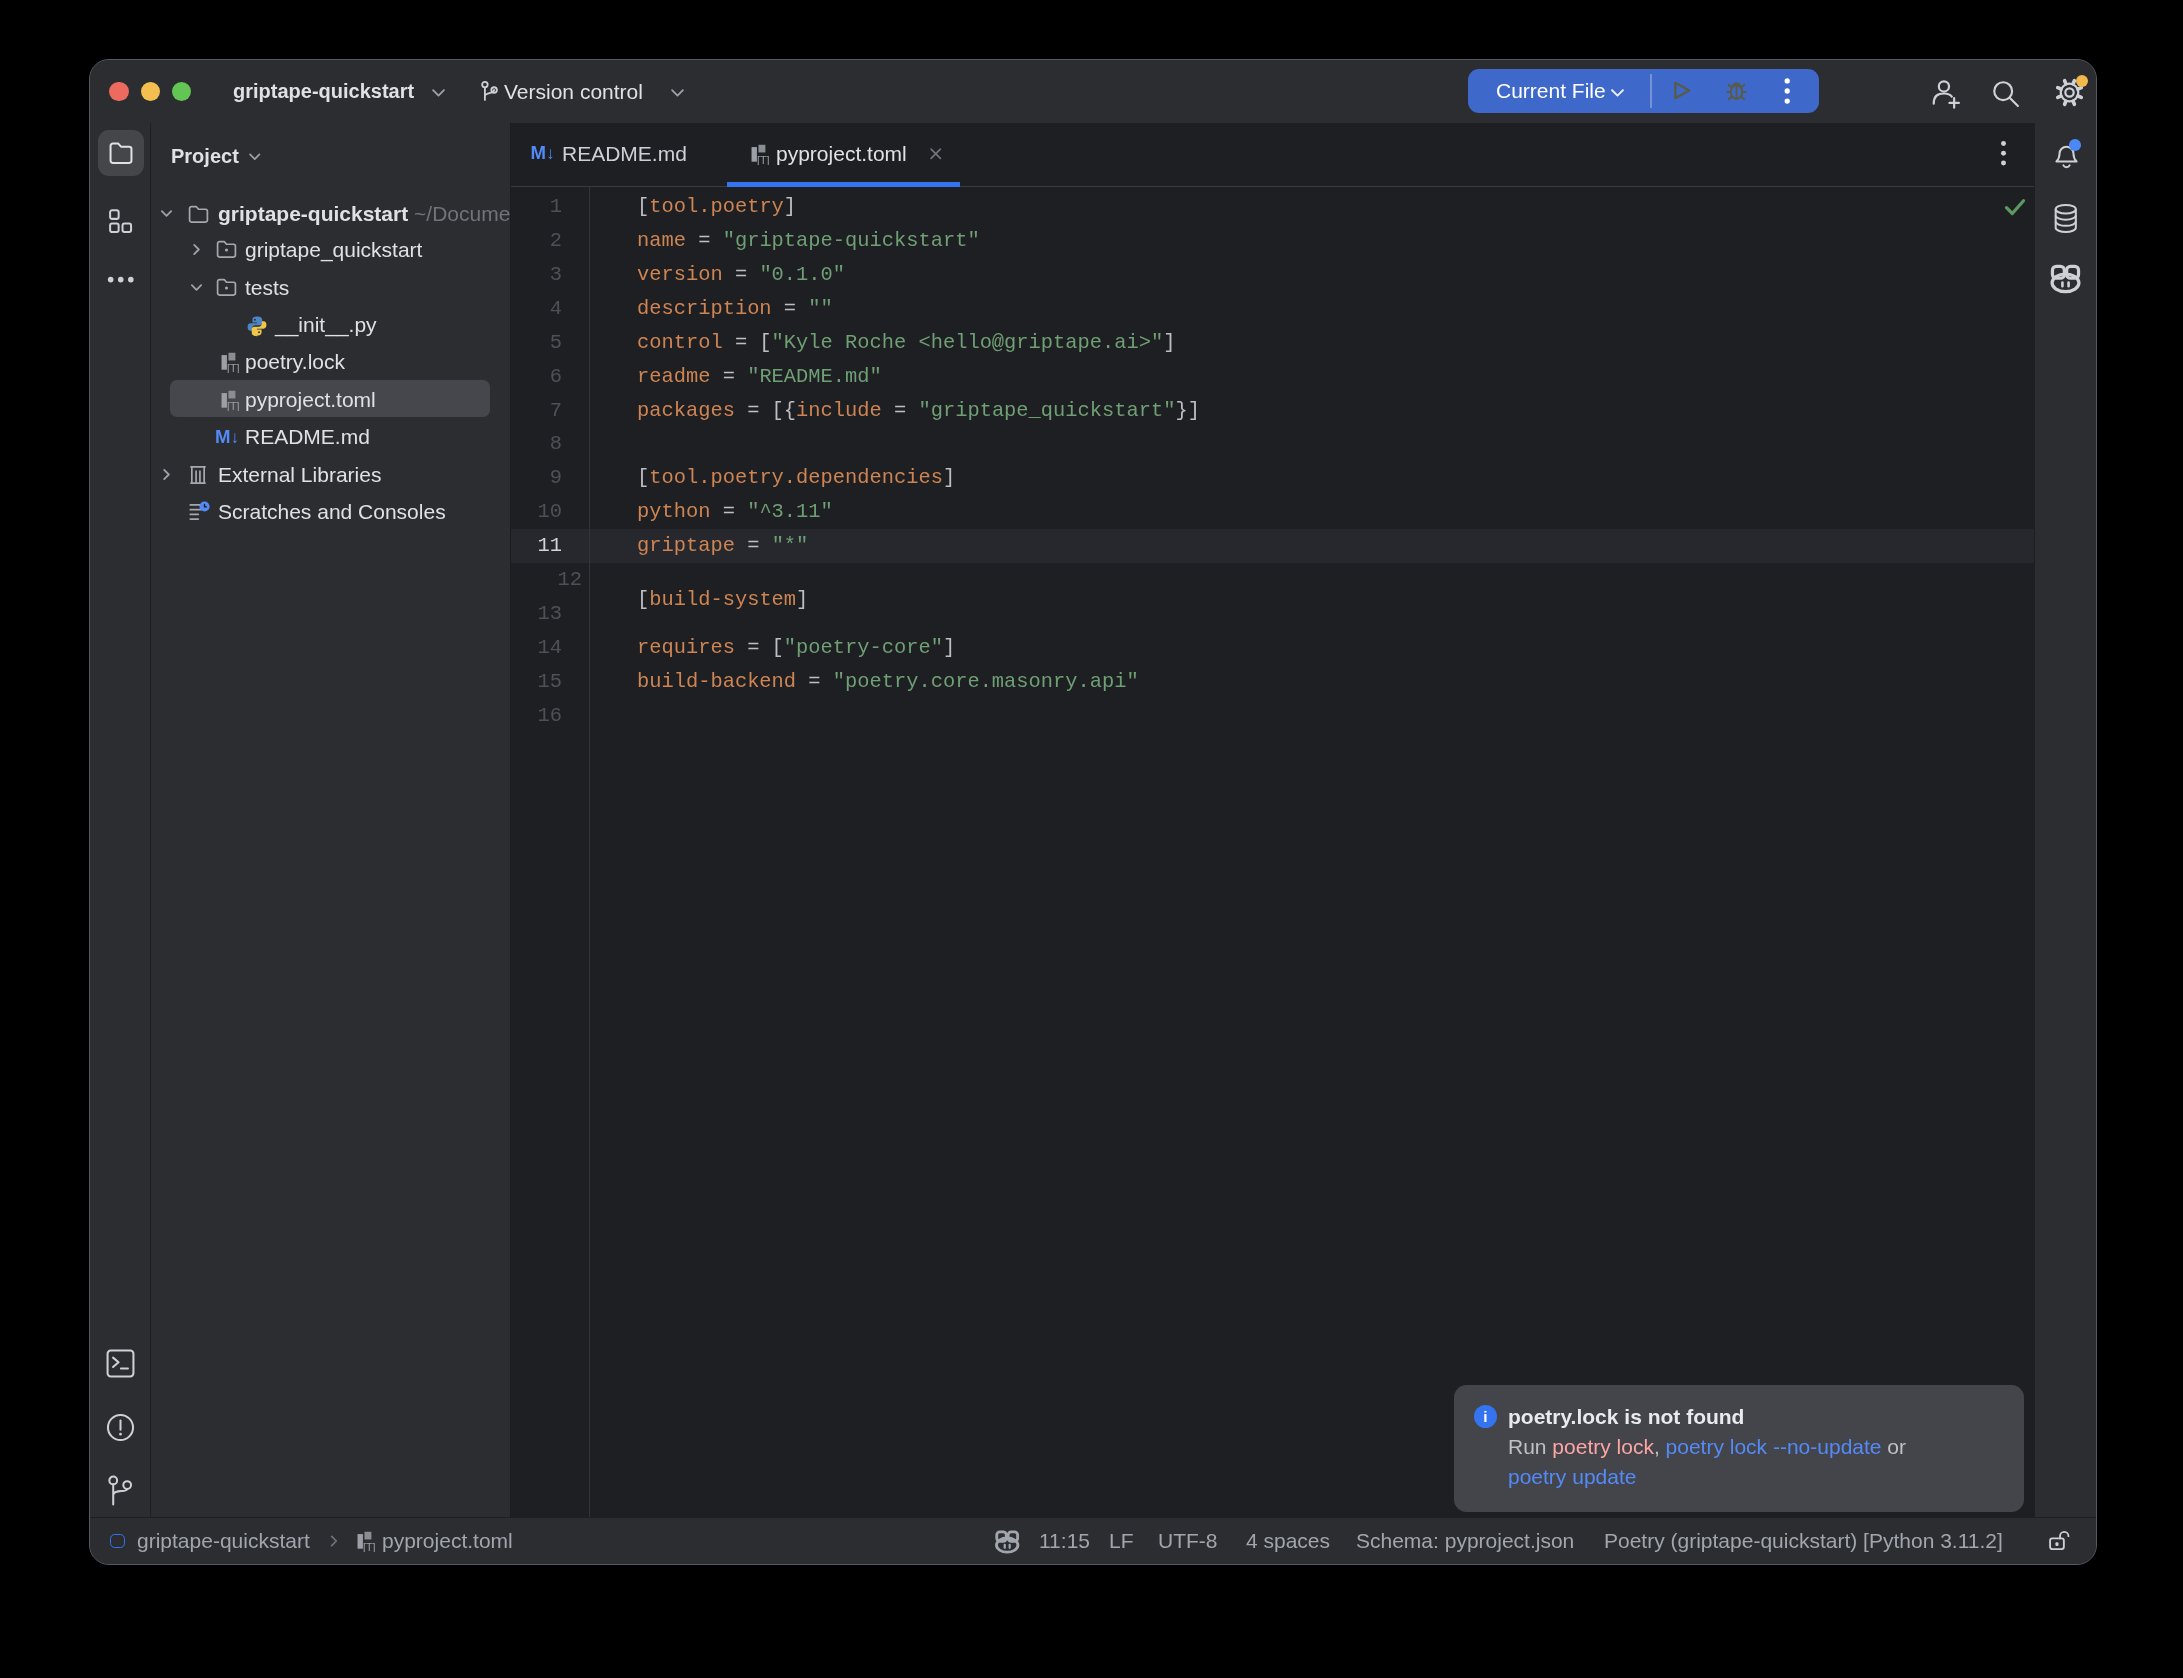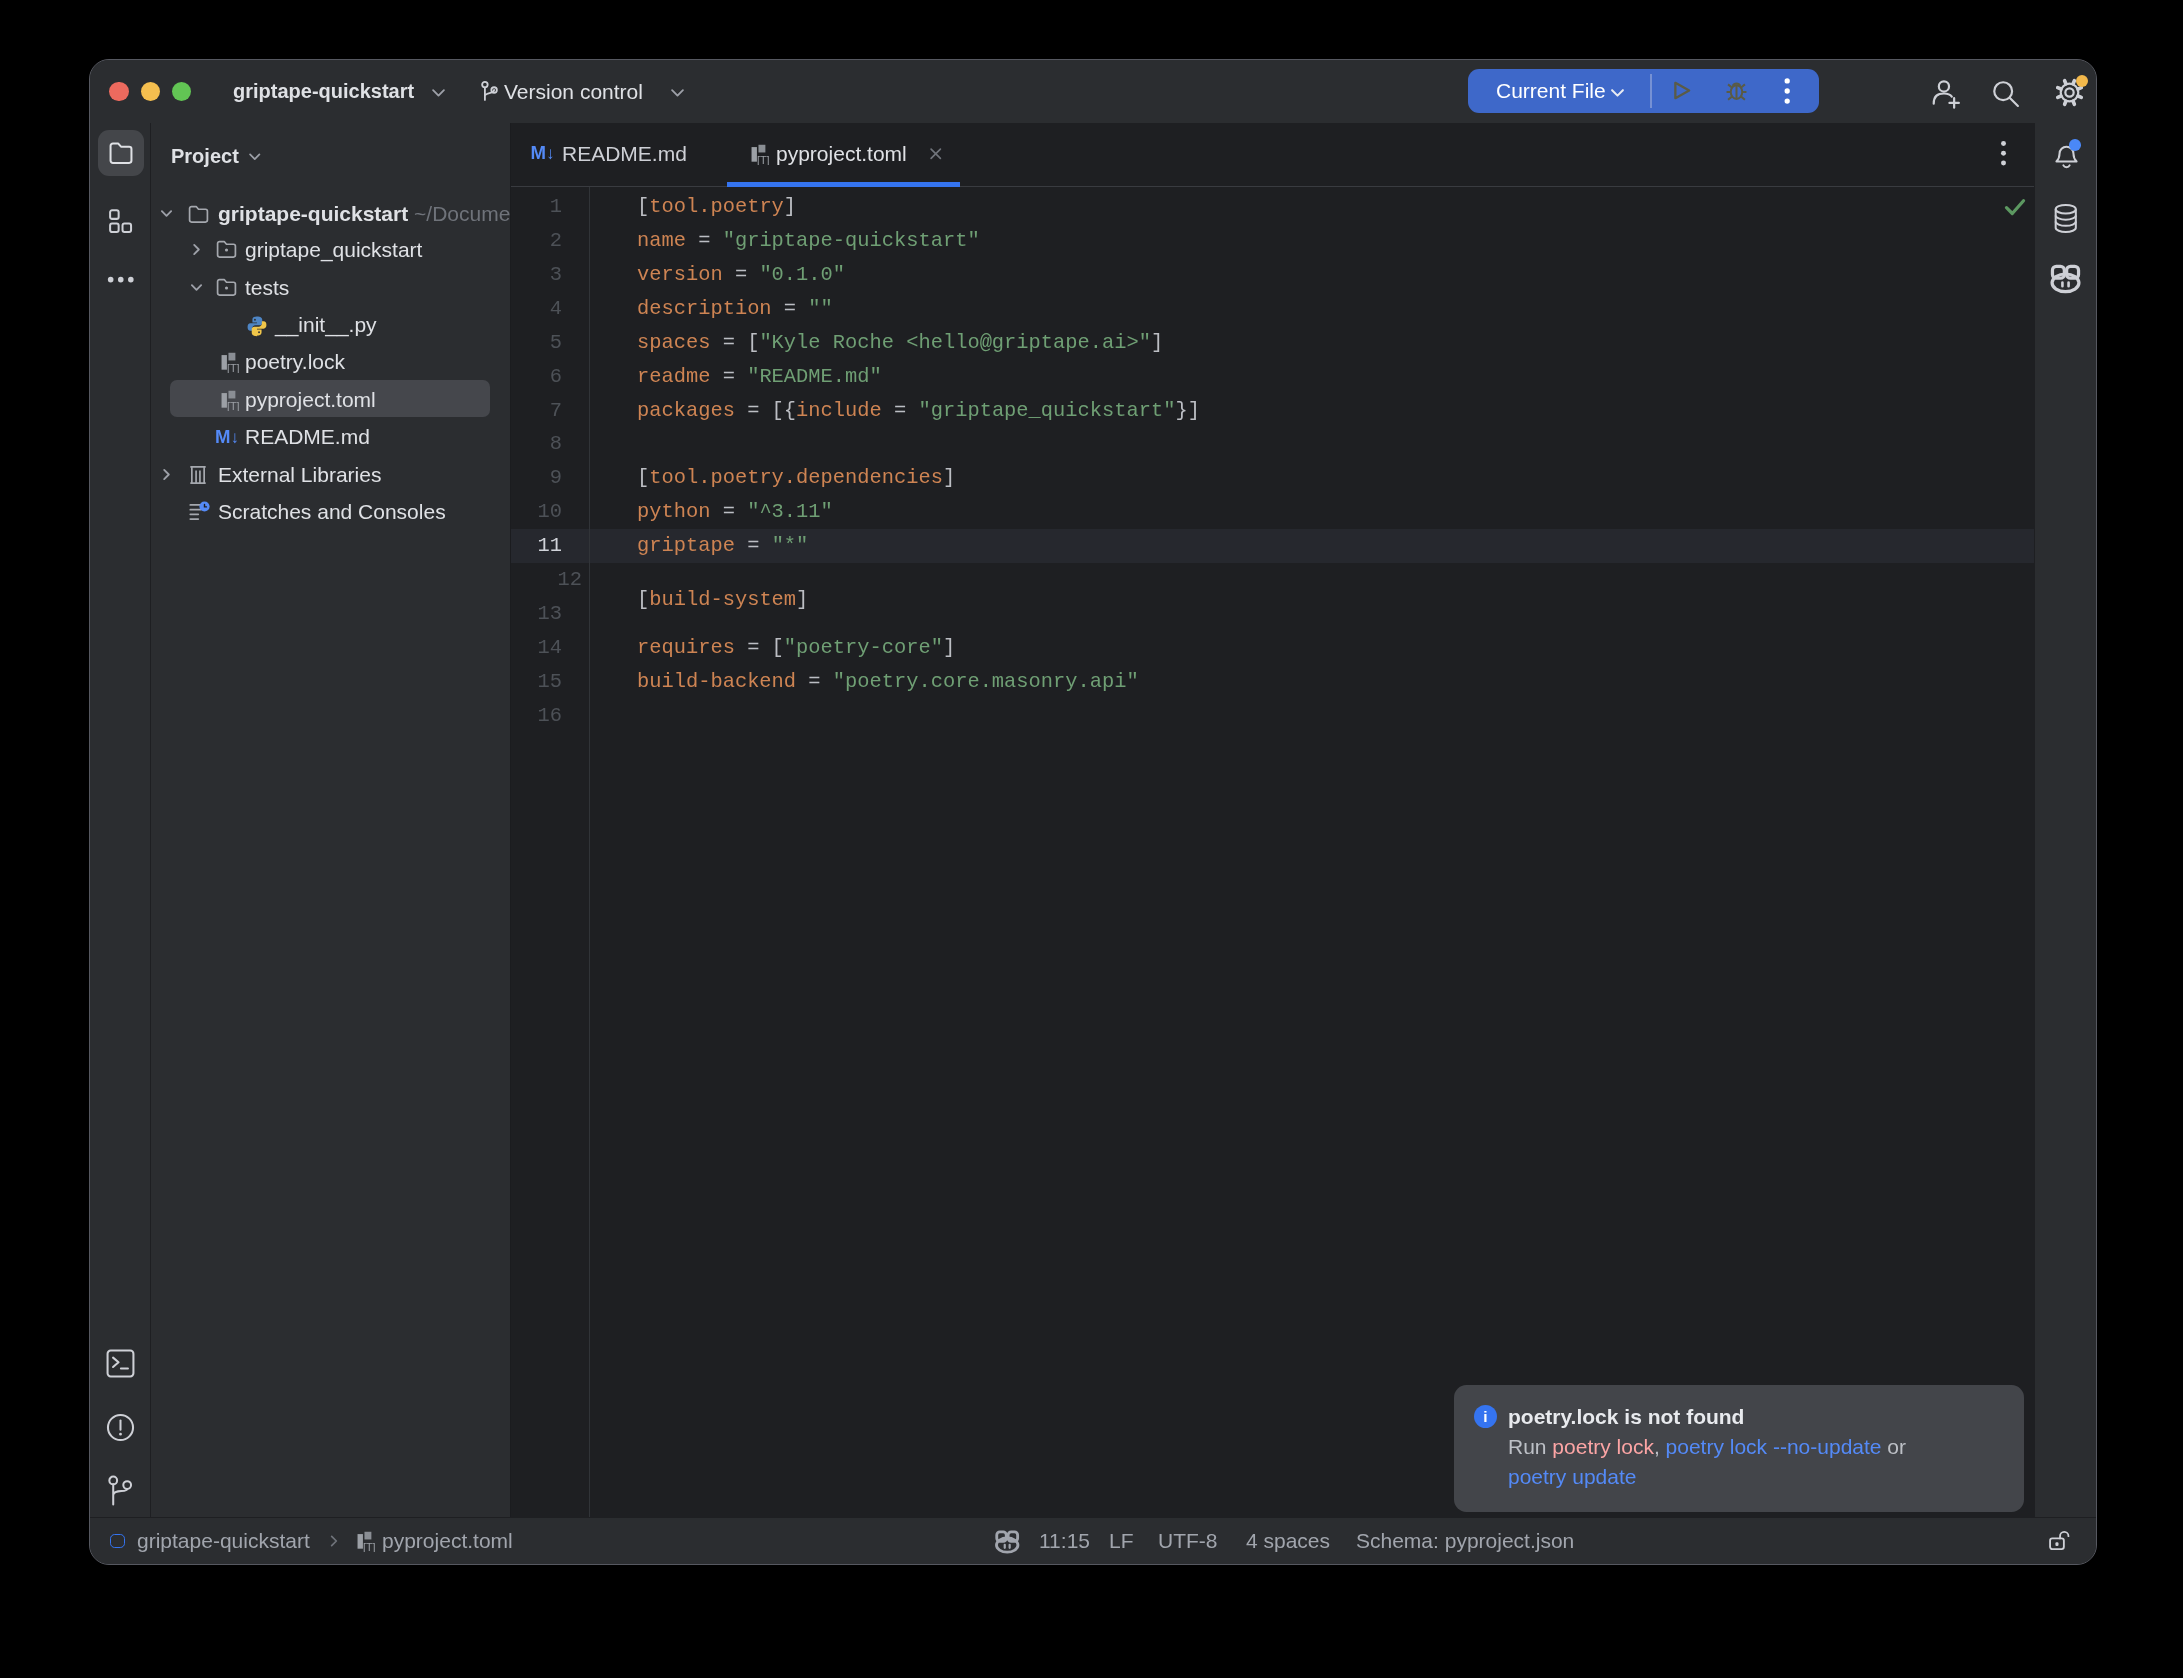--- a/index.html
+++ b/index.html
@@ -255,21 +255,21 @@
       <div class="ln" style="top:440px;margin-left:20px;">12</div>
       <div class="ln" style="top:474px;">13</div>
       <div class="ln" style="top:508px;">14</div>
       <div class="ln" style="top:542px;">15</div>
       <div class="ln" style="top:576px;">16</div>
 
       <div class="cl" style="left:78px; top:67px;"><span class="p">[</span><span class="o">tool.poetry</span><span class="p">]</span></div>
       <div class="cl" style="left:78px; top:101px;"><span class="o">name</span><span class="p"> = </span><span class="g">"griptape-quickstart"</span></div>
       <div class="cl" style="left:78px; top:135px;"><span class="o">version</span><span class="p"> = </span><span class="g">"0.1.0"</span></div>
       <div class="cl" style="left:78px; top:169px;"><span class="o">description</span><span class="p"> = </span><span class="g">""</span></div>
-      <div class="cl" style="left:78px; top:203px;"><span class="o">spaces</span><span class="p"> = [</span><span class="g">"Kyle Roche &lt;hello@griptape.ai&gt;"</span><span class="p">]</span></div>
+      <div class="cl" style="left:78px; top:203px;"><span class="o">control</span><span class="p"> = [</span><span class="g">"Kyle Roche &lt;hello@griptape.ai&gt;"</span><span class="p">]</span></div>
       <div class="cl" style="left:78px; top:237px;"><span class="o">readme</span><span class="p"> = </span><span class="g">"README.md"</span></div>
       <div class="cl" style="left:78px; top:271px;"><span class="o">packages</span><span class="p"> = [{</span><span class="o">include</span><span class="p"> = </span><span class="g">"griptape_quickstart"</span><span class="p">}]</span></div>
       <div class="cl" style="left:78px; top:338px;text-align:right;"><span class="p">[</span><span class="o">tool.poetry.dependencies</span><span class="p">]</span></div>
       <div class="cl" style="left:78px; top:372px;"><span class="o">python</span><span class="p"> = </span><span class="g">"^3.11"</span></div>
       <div class="cl" style="left:78px; top:406px;"><span class="o">griptape</span><span class="p"> = </span><span class="g">"*"</span></div>
       <div class="cl" style="left:78px; top:460px;"><span class="p">[</span><span class="o">build-system</span><span class="p">]</span></div>
       <div class="cl" style="left:78px; top:508px;"><span class="o">requires</span><span class="p"> = [</span><span class="g">"poetry-core"</span><span class="p">]</span></div>
       <div class="cl" style="left:78px; top:542px;"><span class="o">build-backend</span><span class="p"> = </span><span class="g">"poetry.core.masonry.api"</span></div>
     </div>
   </div>
@@ -318,20 +318,21 @@
       <ellipse cx="21.5" cy="24.5" rx="17.5" ry="11.5" stroke-width="4.6"></ellipse>
       <rect x="4.5" y="3" width="15.5" height="15.5" rx="5" stroke-width="4.6"></rect>
       <rect x="23" y="3" width="15.5" height="15.5" rx="5" stroke-width="4.6"></rect>
       <path d="M17.5 24 v5 M25.5 24 v5" stroke-width="3.6" stroke-linecap="round"></path>
       </svg>
     <div class="sitem" style="left:949px;">11:15</div>
     <div class="sitem" style="left:1019px;">LF</div>
     <div class="sitem" style="left:1068px;">UTF-8</div>
     <div class="sitem" style="left:1156px;">4 spaces</div>
     <div class="sitem" style="left:1266px;text-align:right;">Schema: pyproject.json</div>
+    <div class="sitem" style="left:1514px;">Poetry (griptape-quickstart) [Python 3.11.2]</div>
     <svg class="abs" style="left:1957px; top:11px;" width="23" height="25" viewBox="0 0 30 32" fill="none" stroke="#CED0D6" stroke-width="2.4" stroke-linecap="round">
       <rect x="4" y="12" width="18" height="14" rx="3"></rect>
       <path d="M17 12 V9 a5.5 5.5 0 0 1 11 0"></path>
       <rect x="11" y="17" width="4" height="5" rx="1.5" fill="#CED0D6" stroke="none"></rect>
       </svg>
   </div>
 </div>
 
 
 </body></html>

